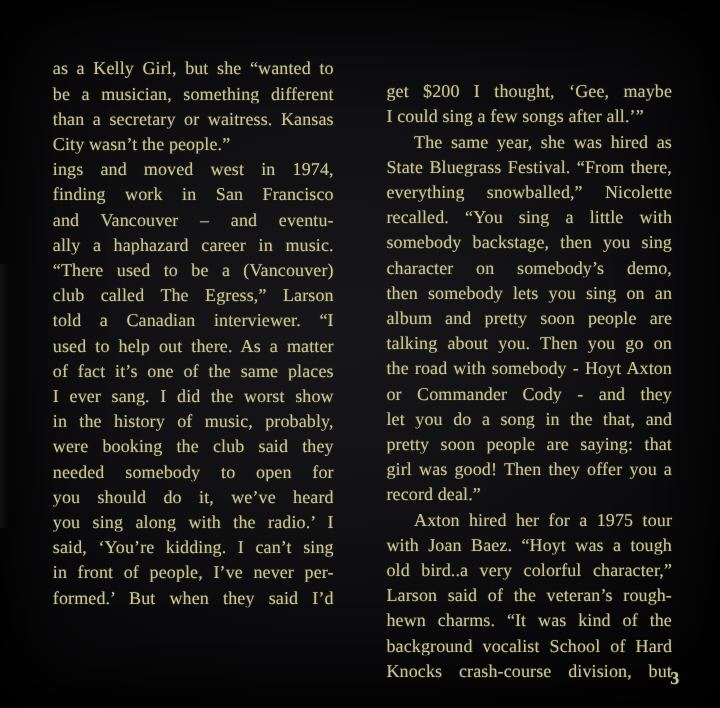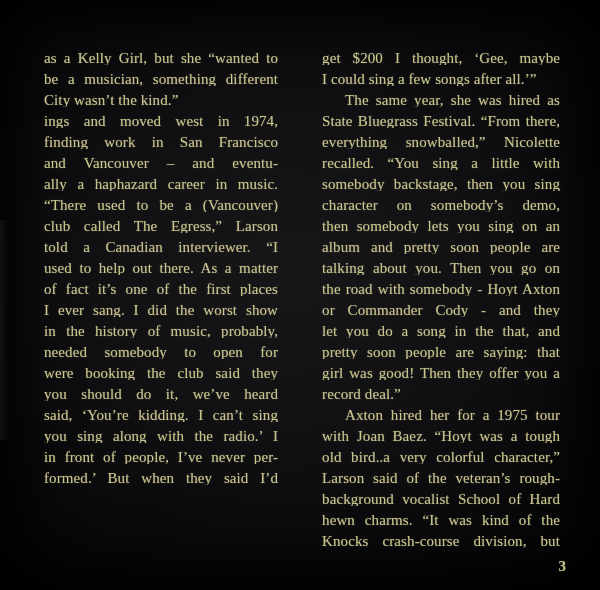--- a/index.html
+++ b/index.html
@@ -33,21 +33,21 @@
     display: flex;
     gap: 28px;
   }
   .column {
     color: var(--text, #c9c38e);
     font-size: 15px;
     letter-spacing: 0.1px;
     text-shadow: 0 0 1.2px rgba(210, 204, 150, 0.45);
   }
   .column.left  { width: 254px; }
-  .column.right { width: 258px; }
+  .column.right { width: 258px; margin-top: 19px; }
   .line {
     height: 21px;
     line-height: 21px;
     white-space: nowrap;
     overflow: hidden;
     text-align: justify;
     text-align-last: justify;
   }
   .line.last   { text-align-last: left; }
   .line.indent { text-indent: 23px; }
@@ -65,37 +65,38 @@
 </style>
 </head>
 <body style="--text: #c9c38e;">
 
 <div class="scan">
   <div class="edge-streak"></div>
   <div class="content">
     <div class="column left">
         <div class="line">as a Kelly Girl, but she “wanted to</div>
         <div class="line">be a musician, something different</div>
-        <div class="line last">City wasn’t the kind.”</div>
+        <div class="line">than a secretary or waitress. Kansas</div>
+        <div class="line last">City wasn’t the people.”</div>
         <div class="line">ings and moved west in 1974,</div>
         <div class="line">finding work in San Francisco</div>
         <div class="line">and Vancouver – and eventu-</div>
         <div class="line">ally a haphazard career in music.</div>
         <div class="line">“There used to be a (Vancouver)</div>
         <div class="line">club called The Egress,” Larson</div>
         <div class="line">told a Canadian interviewer. “I</div>
         <div class="line">used to help out there. As a matter</div>
-        <div class="line">of fact it’s one of the first places</div>
+        <div class="line">of fact it’s one of the same places</div>
         <div class="line">I ever sang. I did the worst show</div>
         <div class="line">in the history of music, probably,</div>
+        <div class="line">were booking the club said they</div>
         <div class="line">needed somebody to open for</div>
-        <div class="line">were booking the club said they</div>
         <div class="line">you should do it, we’ve heard</div>
+        <div class="line">you sing along with the radio.’ I</div>
         <div class="line">said, ‘You’re kidding. I can’t sing</div>
-        <div class="line">you sing along with the radio.’ I</div>
         <div class="line">in front of people, I’ve never per-</div>
         <div class="line">formed.’ But when they said I’d</div>
       </div>
     <div class="column right">
         <div class="line">get $200 I thought, ‘Gee, maybe</div>
         <div class="line last">I could sing a few songs after all.’”</div>
         <div class="line indent">The same year, she was hired as</div>
         <div class="line">State Bluegrass Festival. “From there,</div>
         <div class="line">everything snowballed,” Nicolette</div>
         <div class="line">recalled. “You sing a little with</div>
@@ -107,19 +108,19 @@
         <div class="line">the road with somebody - Hoyt Axton</div>
         <div class="line">or Commander Cody - and they</div>
         <div class="line">let you do a song in the that, and</div>
         <div class="line">pretty soon people are saying: that</div>
         <div class="line">girl was good! Then they offer you a</div>
         <div class="line last">record deal.”</div>
         <div class="line indent">Axton hired her for a 1975 tour</div>
         <div class="line">with Joan Baez. “Hoyt was a tough</div>
         <div class="line">old bird..a very colorful character,”</div>
         <div class="line">Larson said of the veteran’s rough-</div>
+        <div class="line">hewn charms. “It was kind of the</div>
         <div class="line">background vocalist School of Hard</div>
-        <div class="line">hewn charms. “It was kind of the</div>
         <div class="line">Knocks crash-course division, but</div>
       </div>
   </div>
   <div class="page-number">3</div>
 </div>
 
 </body></html>

